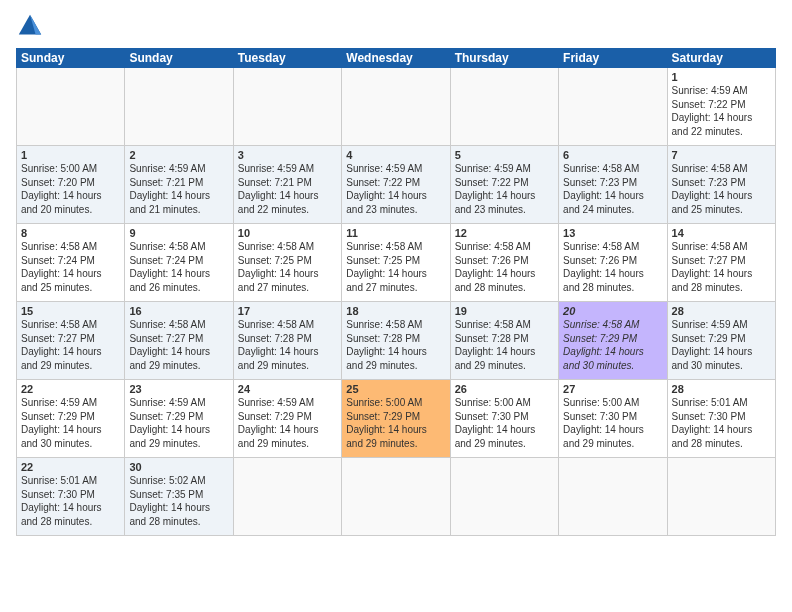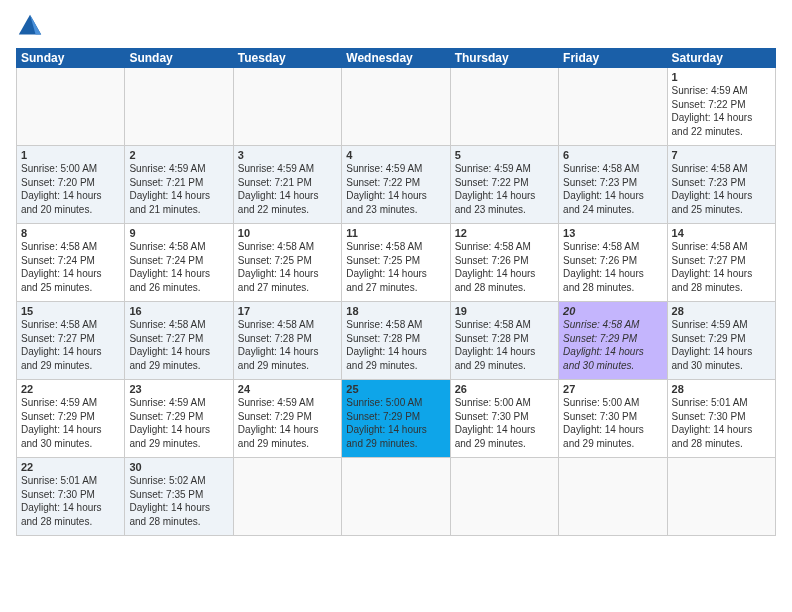--- a/index.html
+++ b/index.html
@@ -320,21 +320,21 @@
 Daylight: 14 hours
 and 29 minutes.</div>
           </td>
           <td style="background: rgb(255, 255, 255);">
             <span class="day-num">24</span>
             <div class="day-info" style="white-space: pre-line;">Sunrise: 4:59 AM
 Sunset: 7:29 PM
 Daylight: 14 hours
 and 29 minutes.</div>
           </td>
-          <td style="background: #0ea5e9;">
+          <td style="background: #fdba74;">
             <span class="day-num">25</span>
             <div class="day-info" style="white-space: pre-line;">Sunrise: 5:00 AM
 Sunset: 7:29 PM
 Daylight: 14 hours
 and 29 minutes.</div>
           </td>
           <td style="background: rgb(255, 255, 255);">
             <span class="day-num">26</span>
             <div class="day-info" style="white-space: pre-line;">Sunrise: 5:00 AM
 Sunset: 7:30 PM

